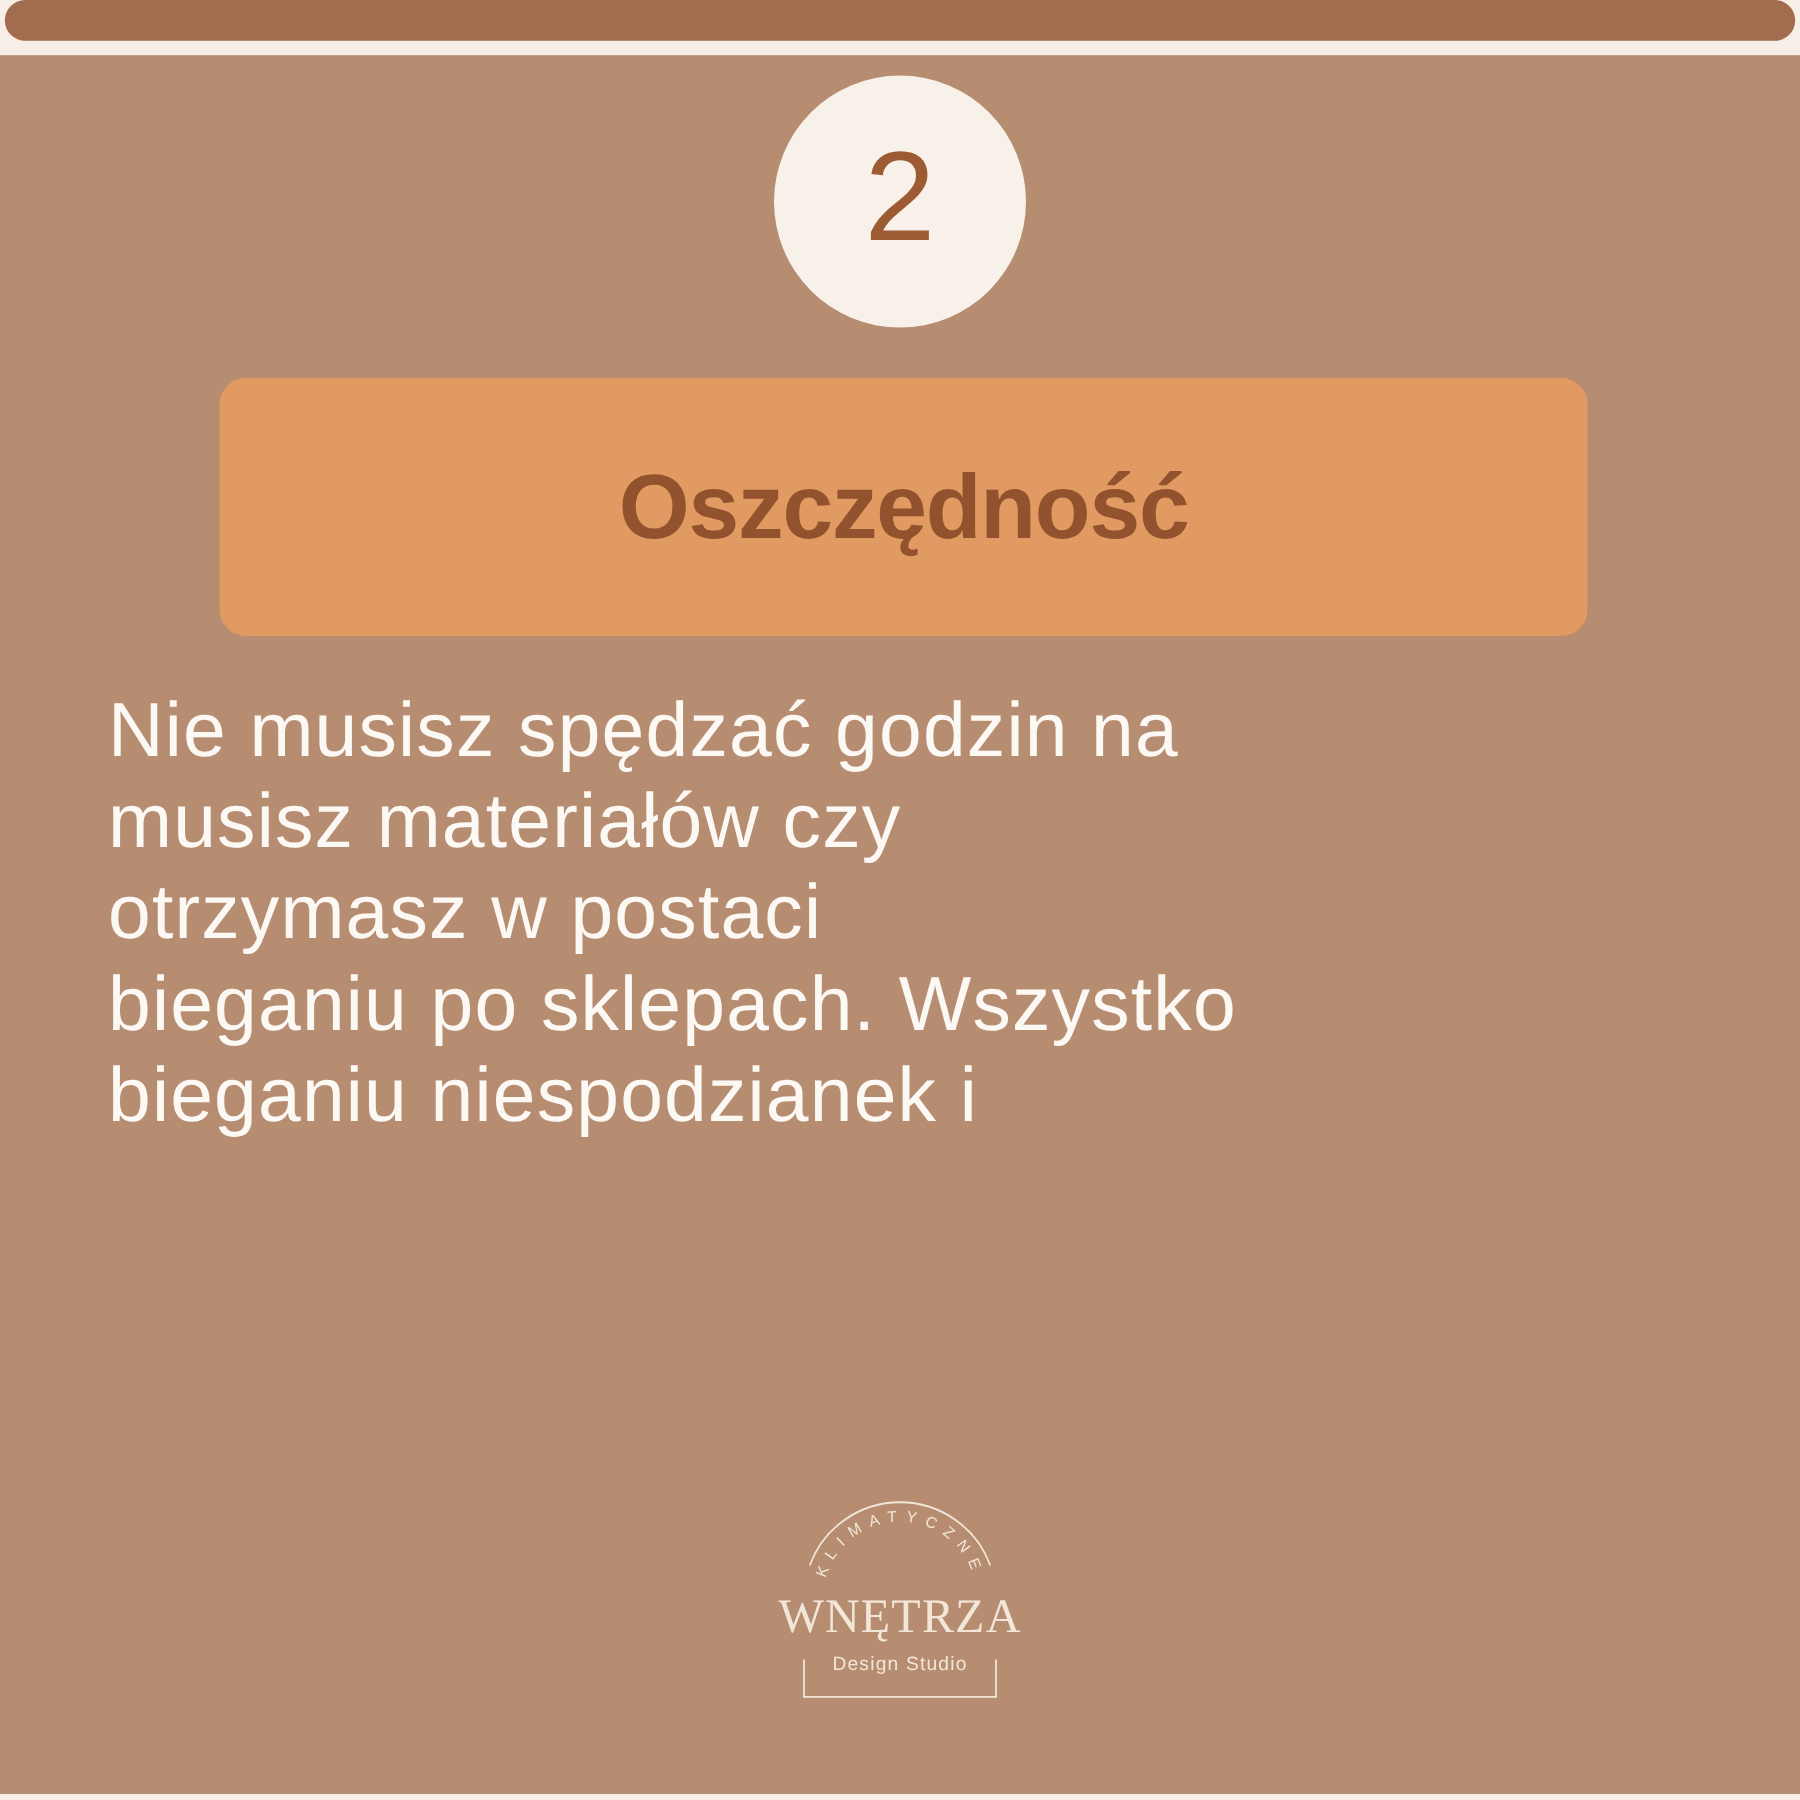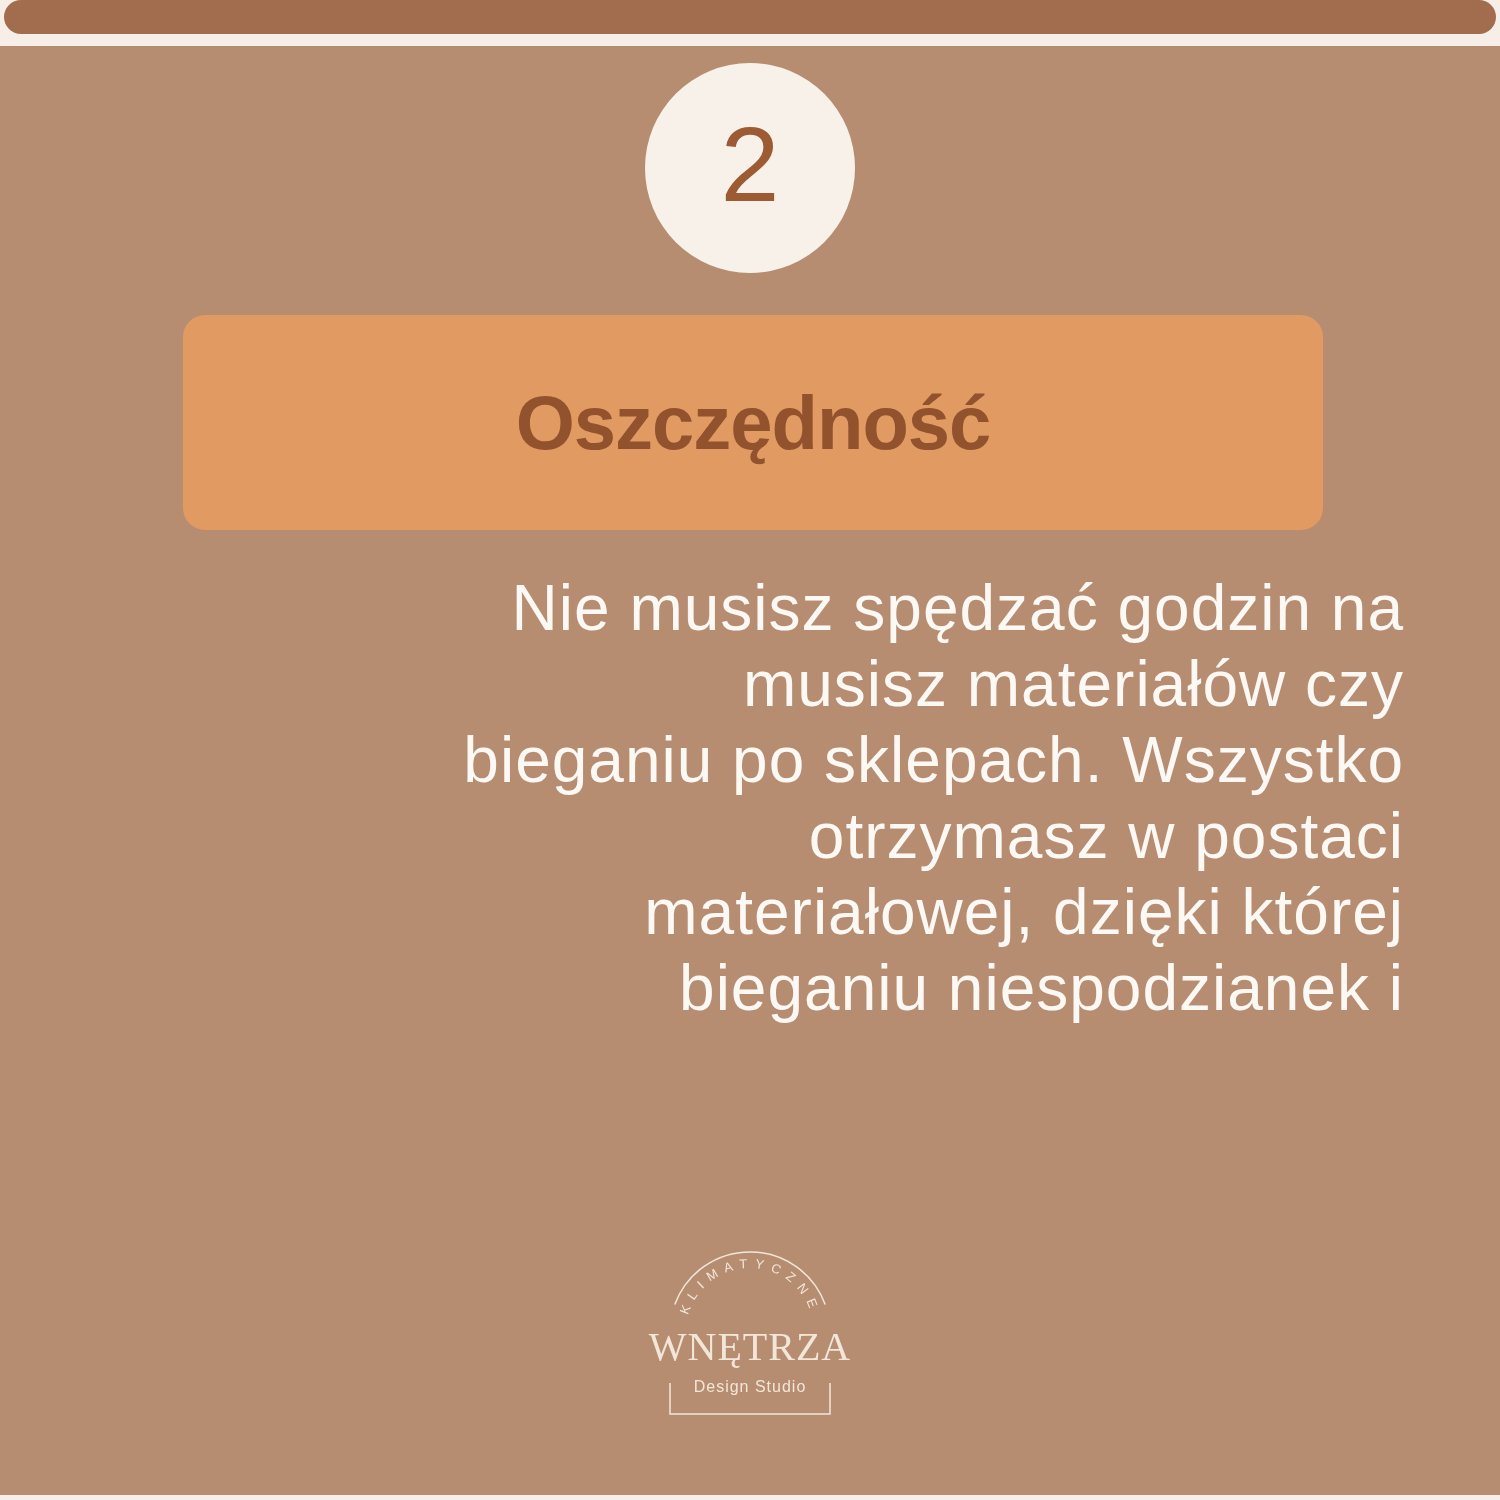--- a/index.html
+++ b/index.html
@@ -56,21 +56,21 @@
     font-size: 76px;
     font-weight: 700;
     letter-spacing: -1px;
     line-height: 97px;
     white-space: nowrap;
   }
   .body-text {
     position: absolute;
     left: 90px; right: 96px;
     top: 524px;                       
-    text-align: right;
+    text-align: left;
   }
   .body-line {
     color: #FCF8F4;
     font-size: 64px;
     font-weight: 300;
     letter-spacing: 1px;
     line-height: 76px;
     white-space: nowrap;
   }
   .logo {
@@ -118,23 +118,22 @@
       <span class="badge-number">2</span>
     </div>
 
     <div class="title-banner">
       <div class="title-line">Oszczędność</div>
     </div>
 
     <div class="body-text">
       <div class="body-line">Nie musisz spędzać godzin na</div>
       <div class="body-line">musisz materiałów czy</div>
+      <div class="body-line">otrzymasz w postaci</div>
       <div class="body-line">bieganiu po sklepach. Wszystko</div>
-      <div class="body-line">otrzymasz w postaci</div>
-      <div class="body-line">materiałowej, dzięki której</div>
       <div class="body-line">bieganiu niespodzianek i</div>
     </div>
 
     <div class="logo">
       <svg width="220" height="190" viewBox="0 0 220 190">
 
         <path d="M 34.8 61.6 A 80 80 0 0 1 185.2 61.6" class="stroke-line"></path>
 
         <defs>
           <path id="arcTextPath" d="M 48.2 72.4 A 64 64 0 0 1 171.8 72.4"></path>

